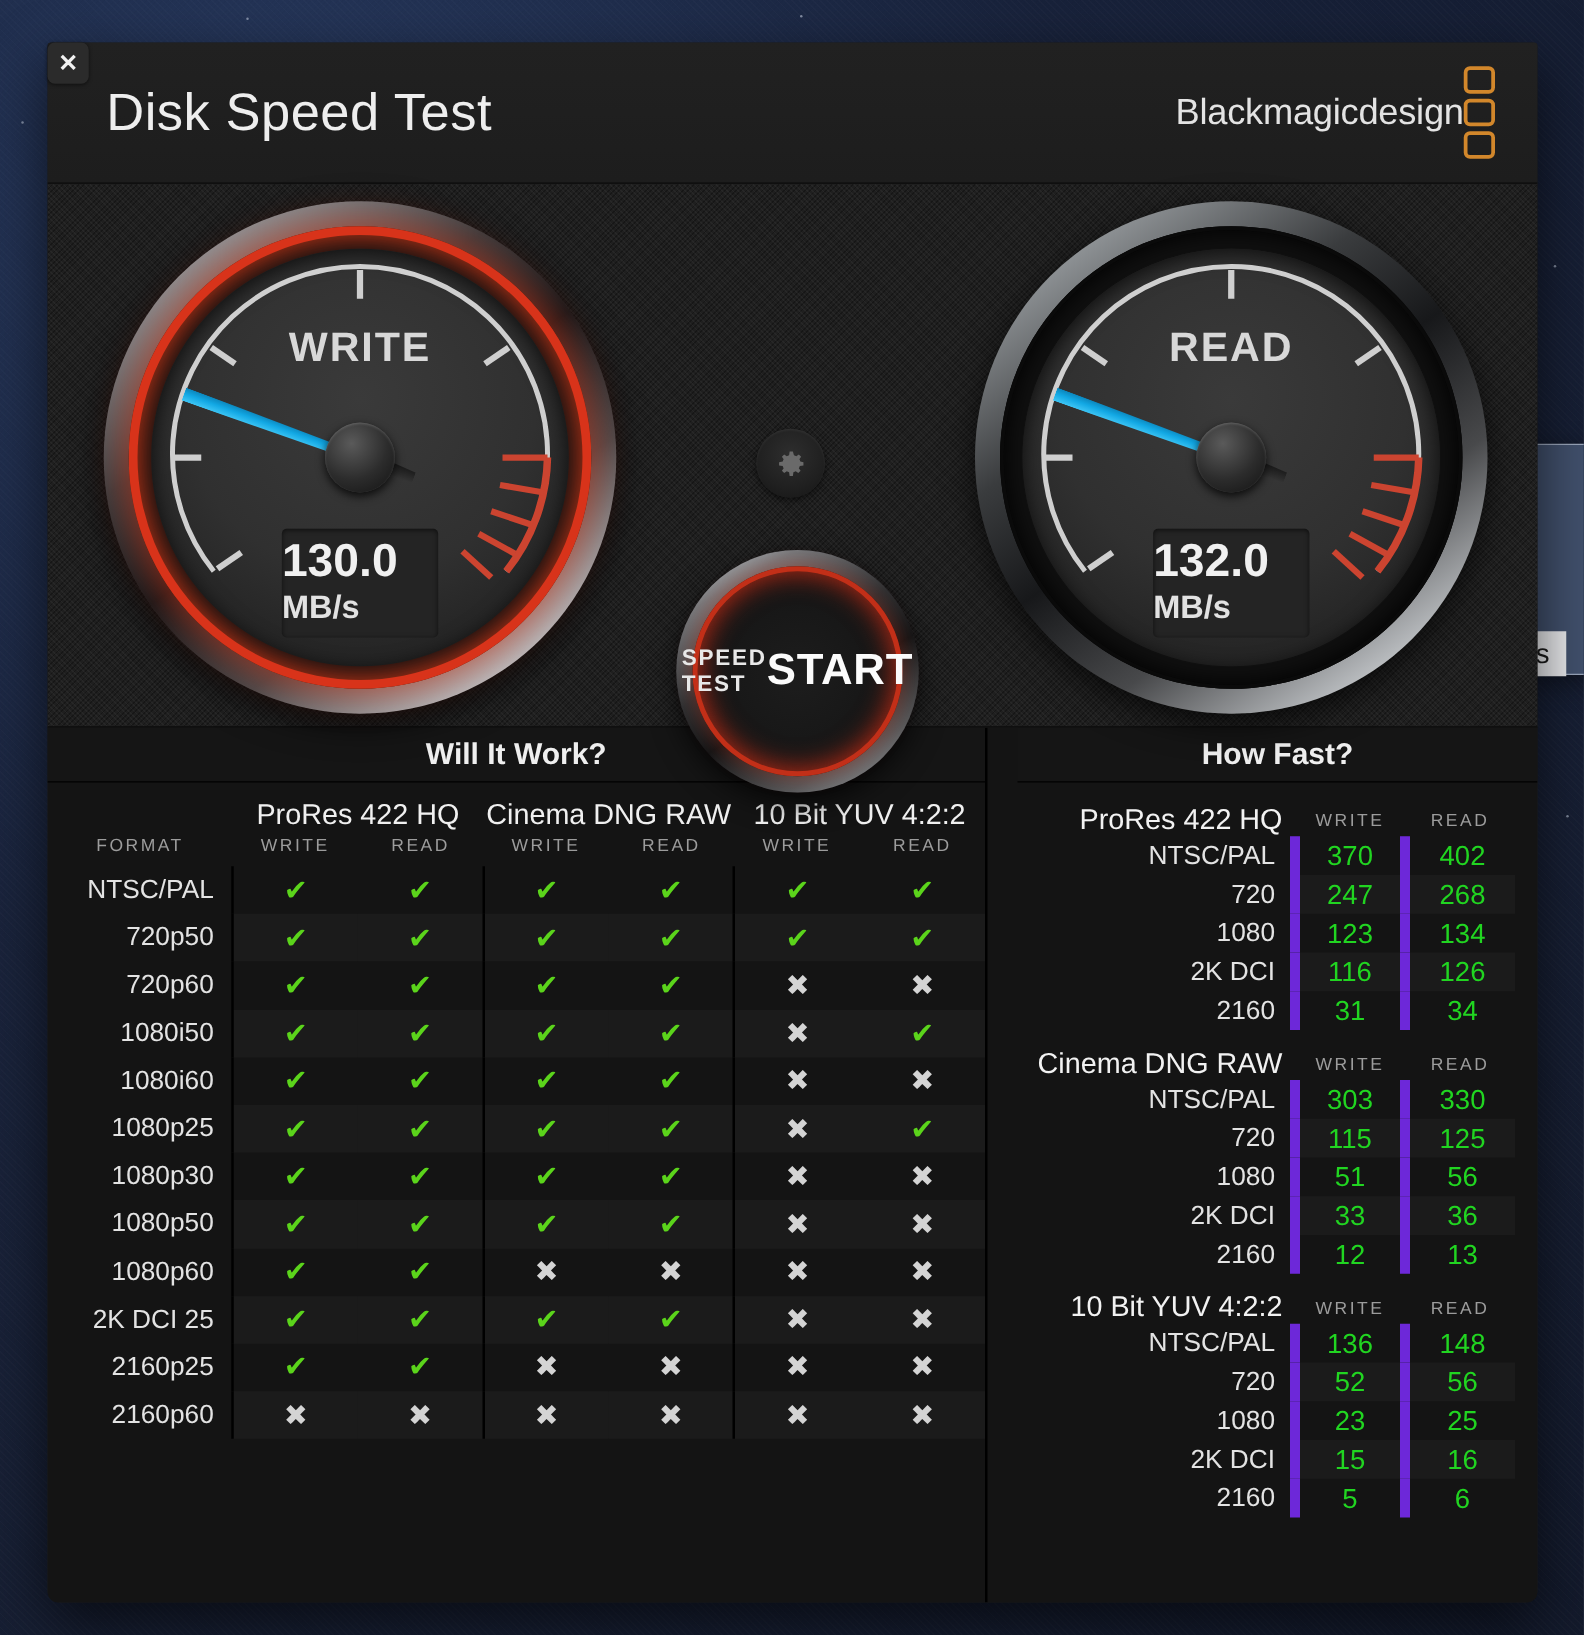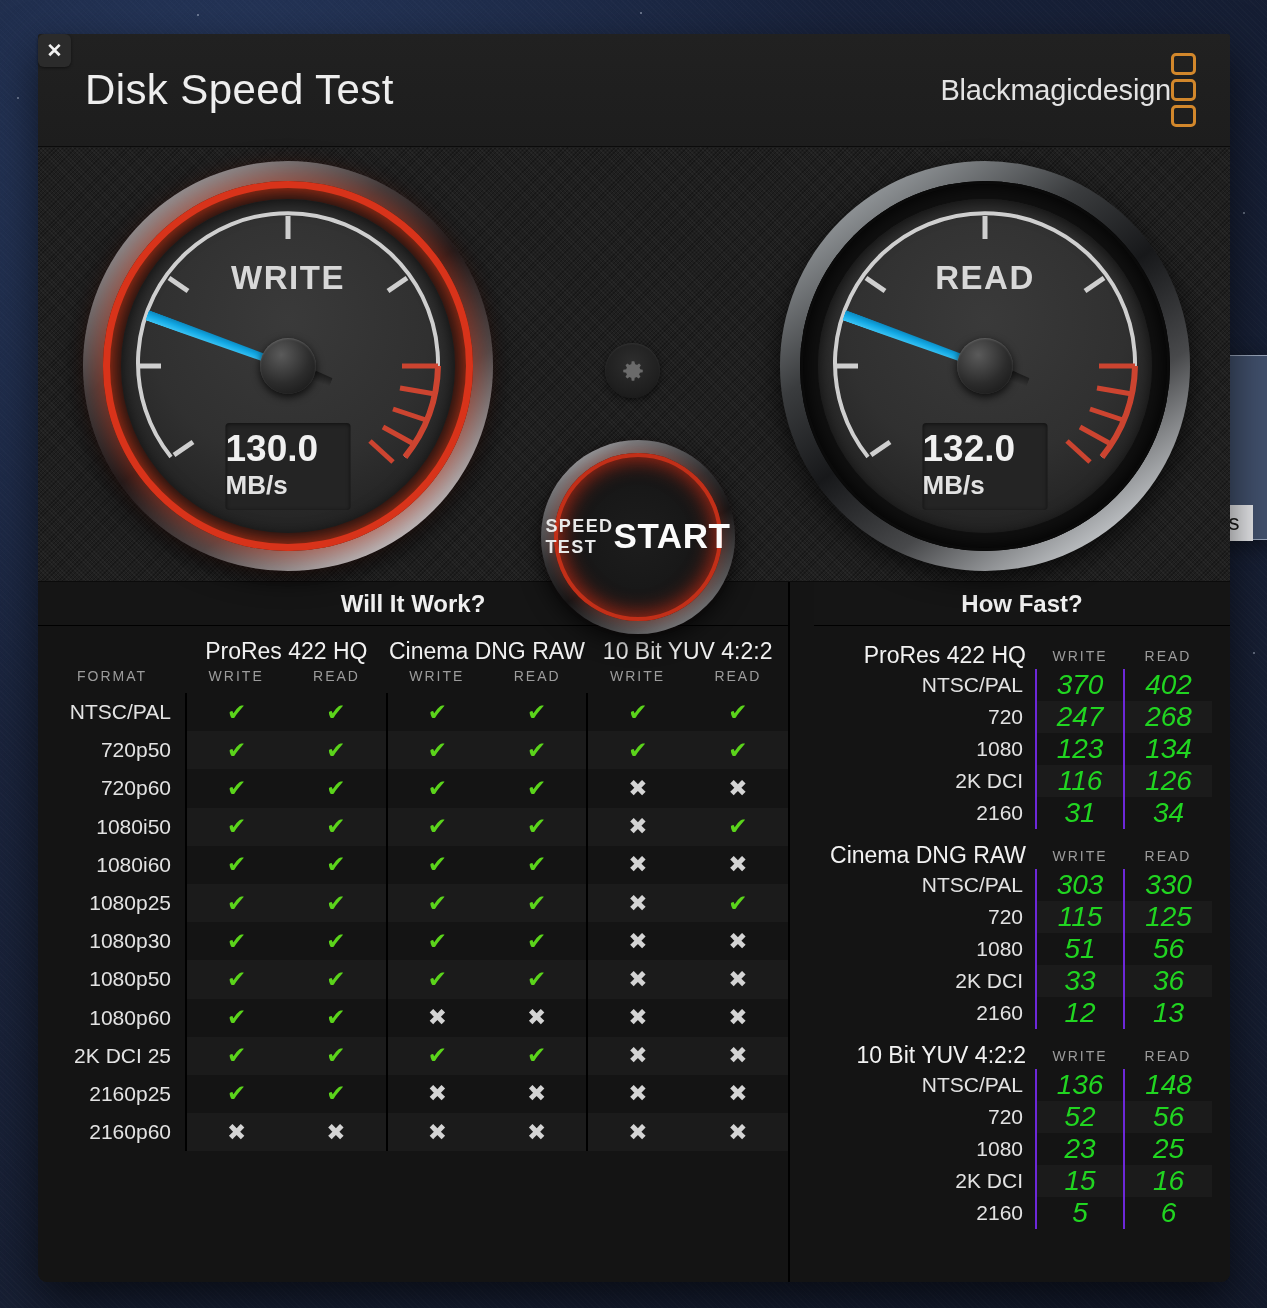--- a/index.html
+++ b/index.html
@@ -266,23 +266,22 @@
   }
   .hf-colhead {
     font-size: 14px; color: #9c9c9c; letter-spacing: 2px;
     font-weight: normal; text-align: center; padding-top: 8px;
   }
   .hf-table td.label {
     text-align: right; padding-right: 12px;
     font-size: 21px; color: #e3e3e3; height: 31px;
   }
   .hf-table td.num {
-    text-align: center; font-size: 28px; color: #21d521;
-    border-left: 2px solid #6d28d9;
-    font-style: italic;
+    text-align: center; font-size: 22px; color: #21d521;
+    border-left: 8px solid #6d28d9;
   }
   .hf-table tr.alt td.num { background: rgba(255,255,255,.032); }
 </style>
 </head>
 <body>
 
 <div id="desktop">
     <div class="star" style="left: 17px; top: 97px; width: 2px; height: 2px;"></div>
     <div class="star" style="left: 50px; top: 295px; width: 2px; height: 2px;"></div>
     <div class="star" style="left: 105px; top: 140px; width: 2px; height: 2px;"></div>

